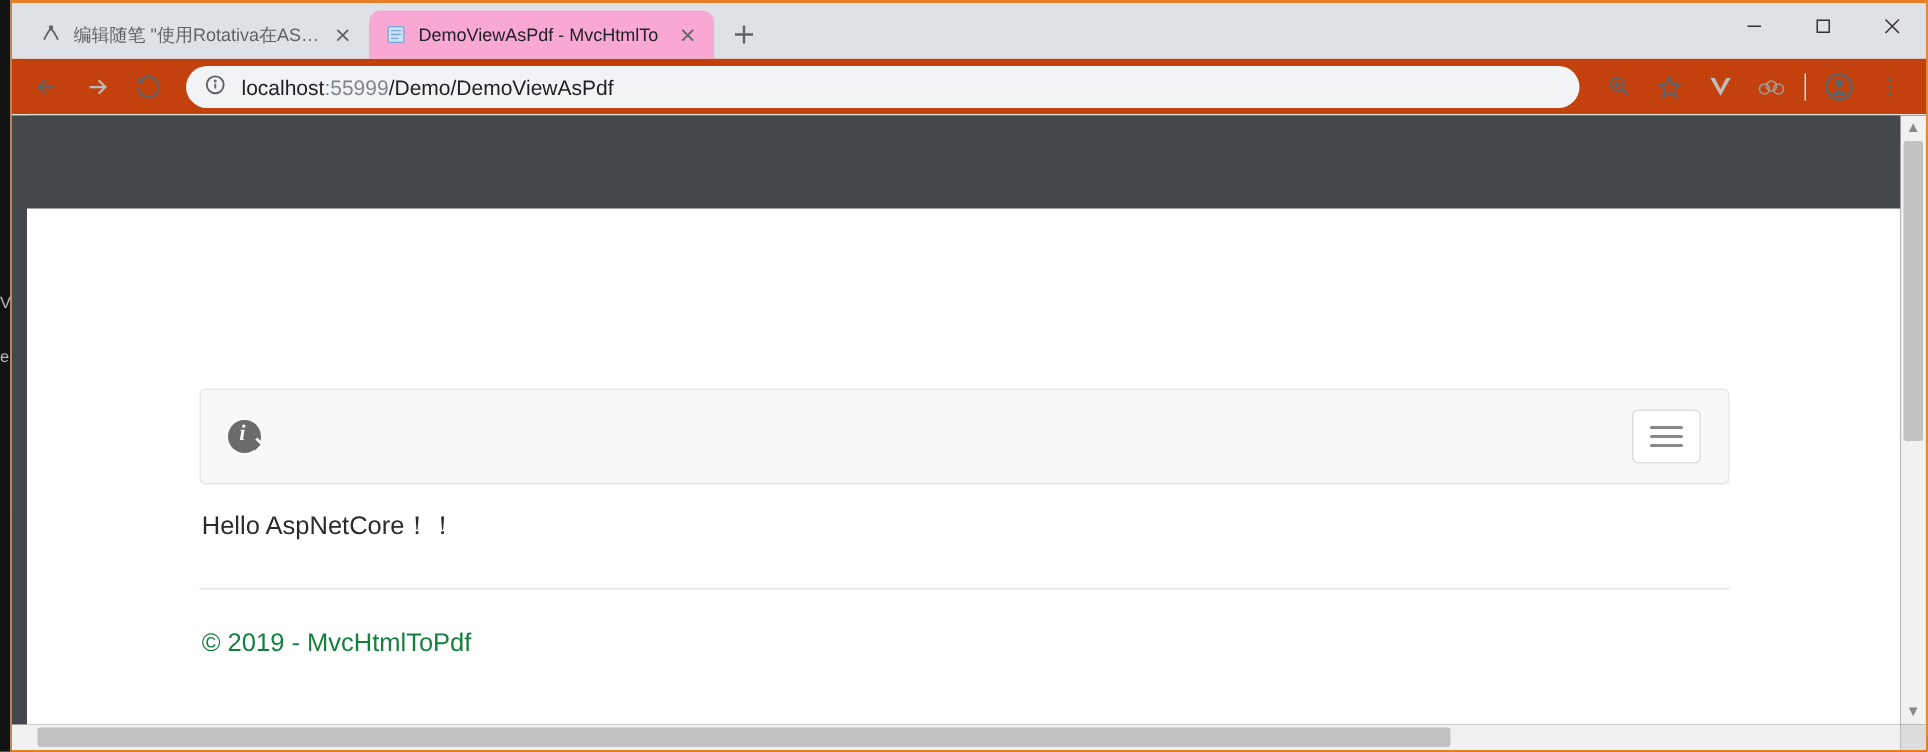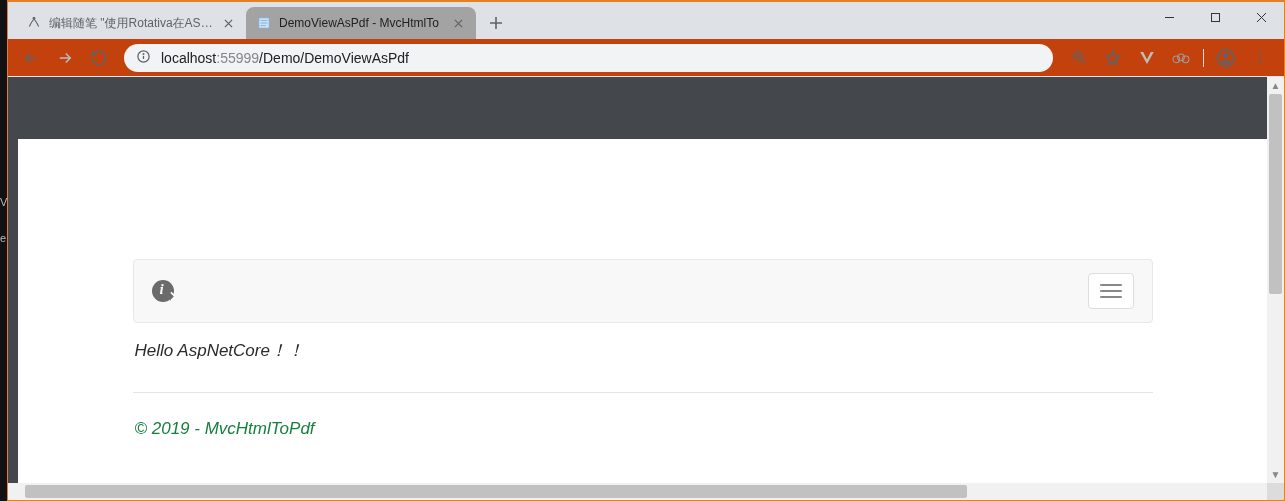--- a/index.html
+++ b/index.html
@@ -37,21 +37,21 @@
       display: flex;
       align-items: center;
       padding: 0 10px;
       font-size: 12px;
       color: #5f6368;
       position: relative;
       margin-right: 0;
       gap: 7px;
     }
     .tab.active {
-      background: #a3a3a3;
+      background: #f9a8d4;
       color: #202124;
       z-index: 2;
     }
     .tab-favicon {
       width: 16px; height: 16px;
       flex-shrink: 0;
       display: flex; align-items: center; justify-content: center;
       font-size: 13px;
       color: #5f6368;
     }
@@ -191,21 +191,20 @@
       background: #44474c;
     }
     .page-white {
       background: #fff;
       min-height: 600px;
       padding-top: 120px;
     }
     .container {
       width: 1020px;
       margin: 0 auto;
-      font-style: italic;
     }
     .navbar {
       background: #f8f8f8;
       border: 1px solid #e7e7e7;
       border-radius: 4px;
       height: 64px;
       display: flex;
       align-items: center;
       justify-content: space-between;
       padding: 0 18px;

